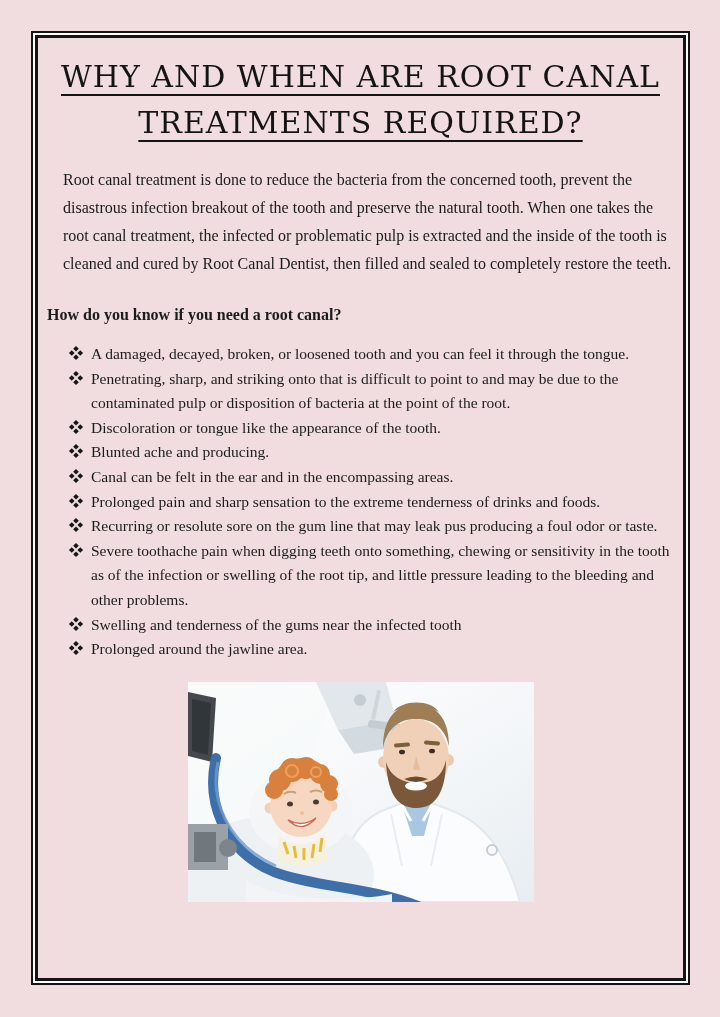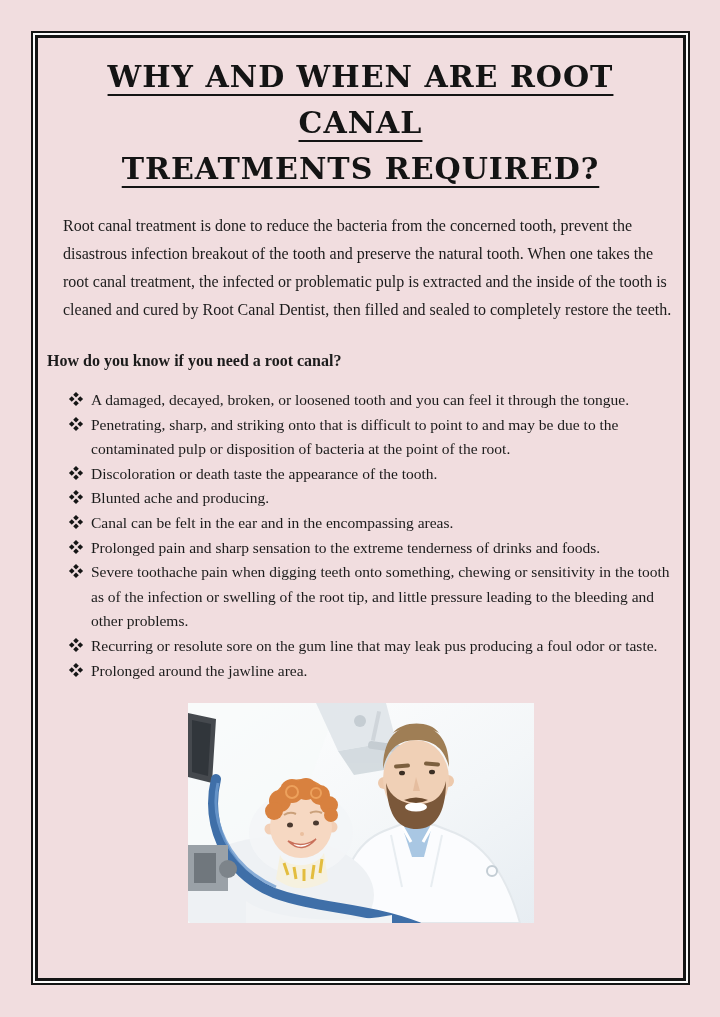--- a/index.html
+++ b/index.html
@@ -32,21 +32,21 @@
     box-sizing: border-box;
     border: 3px solid #141414;
     background: #f1dddf;
     padding: 6px 9px;
     overflow: hidden;
   }
   .doc-title {
     margin-top: 10px;
     text-align: center;
     font-family: "DejaVu Serif", serif;
-    font-weight: bold;
+    font-weight: normal;
     font-size: 30px;
     line-height: 46px;
     letter-spacing: 1px;
     color: #141414;
   }
   .doc-title .title-line {
     display: inline-block;
     text-decoration: underline;
     text-decoration-thickness: 2px;
     text-underline-offset: 7px;
@@ -133,21 +133,21 @@
           <span>Penetrating, sharp, and striking onto that is difficult to point to and may be due to the contaminated pulp or disposition of bacteria at the point of the root.</span>
         </li>
 
         <li>
           <span class="diamond-icon">
             <i></i>
             <i></i>
             <i></i>
             <i></i>
           </span>
-          <span>Discoloration or death taste the appearance of the tooth.</span>
+          <span>Discoloration or tongue like the appearance of the tooth.</span>
         </li>
 
         <li>
           <span class="diamond-icon">
             <i></i>
             <i></i>
             <i></i>
             <i></i>
           </span>
           <span>Blunted ache and producing.</span>
@@ -173,33 +173,42 @@
           <span>Prolonged pain and sharp sensation to the extreme tenderness of drinks and foods.</span>
         </li>
 
         <li>
           <span class="diamond-icon">
             <i></i>
             <i></i>
             <i></i>
             <i></i>
           </span>
+          <span>Recurring or resolute sore on the gum line that may leak pus producing a foul odor or taste.</span>
+        </li>
+
+        <li>
+          <span class="diamond-icon">
+            <i></i>
+            <i></i>
+            <i></i>
+            <i></i>
+          </span>
           <span>Severe toothache pain when digging teeth onto something, chewing or sensitivity in the tooth as of the infection or swelling of the root tip, and little pressure leading to the bleeding and other problems.</span>
         </li>
 
         <li>
           <span class="diamond-icon">
             <i></i>
             <i></i>
             <i></i>
             <i></i>
           </span>
-          <span>Recurring or resolute sore on the gum line that may leak pus producing a foul odor or taste.</span>
-        </li>
-
+          <span>Swelling and tenderness of the gums near the infected tooth</span>
+        </li>
 
         <li>
           <span class="diamond-icon">
             <i></i>
             <i></i>
             <i></i>
             <i></i>
           </span>
           <span>Prolonged around the jawline area.</span>
         </li>

